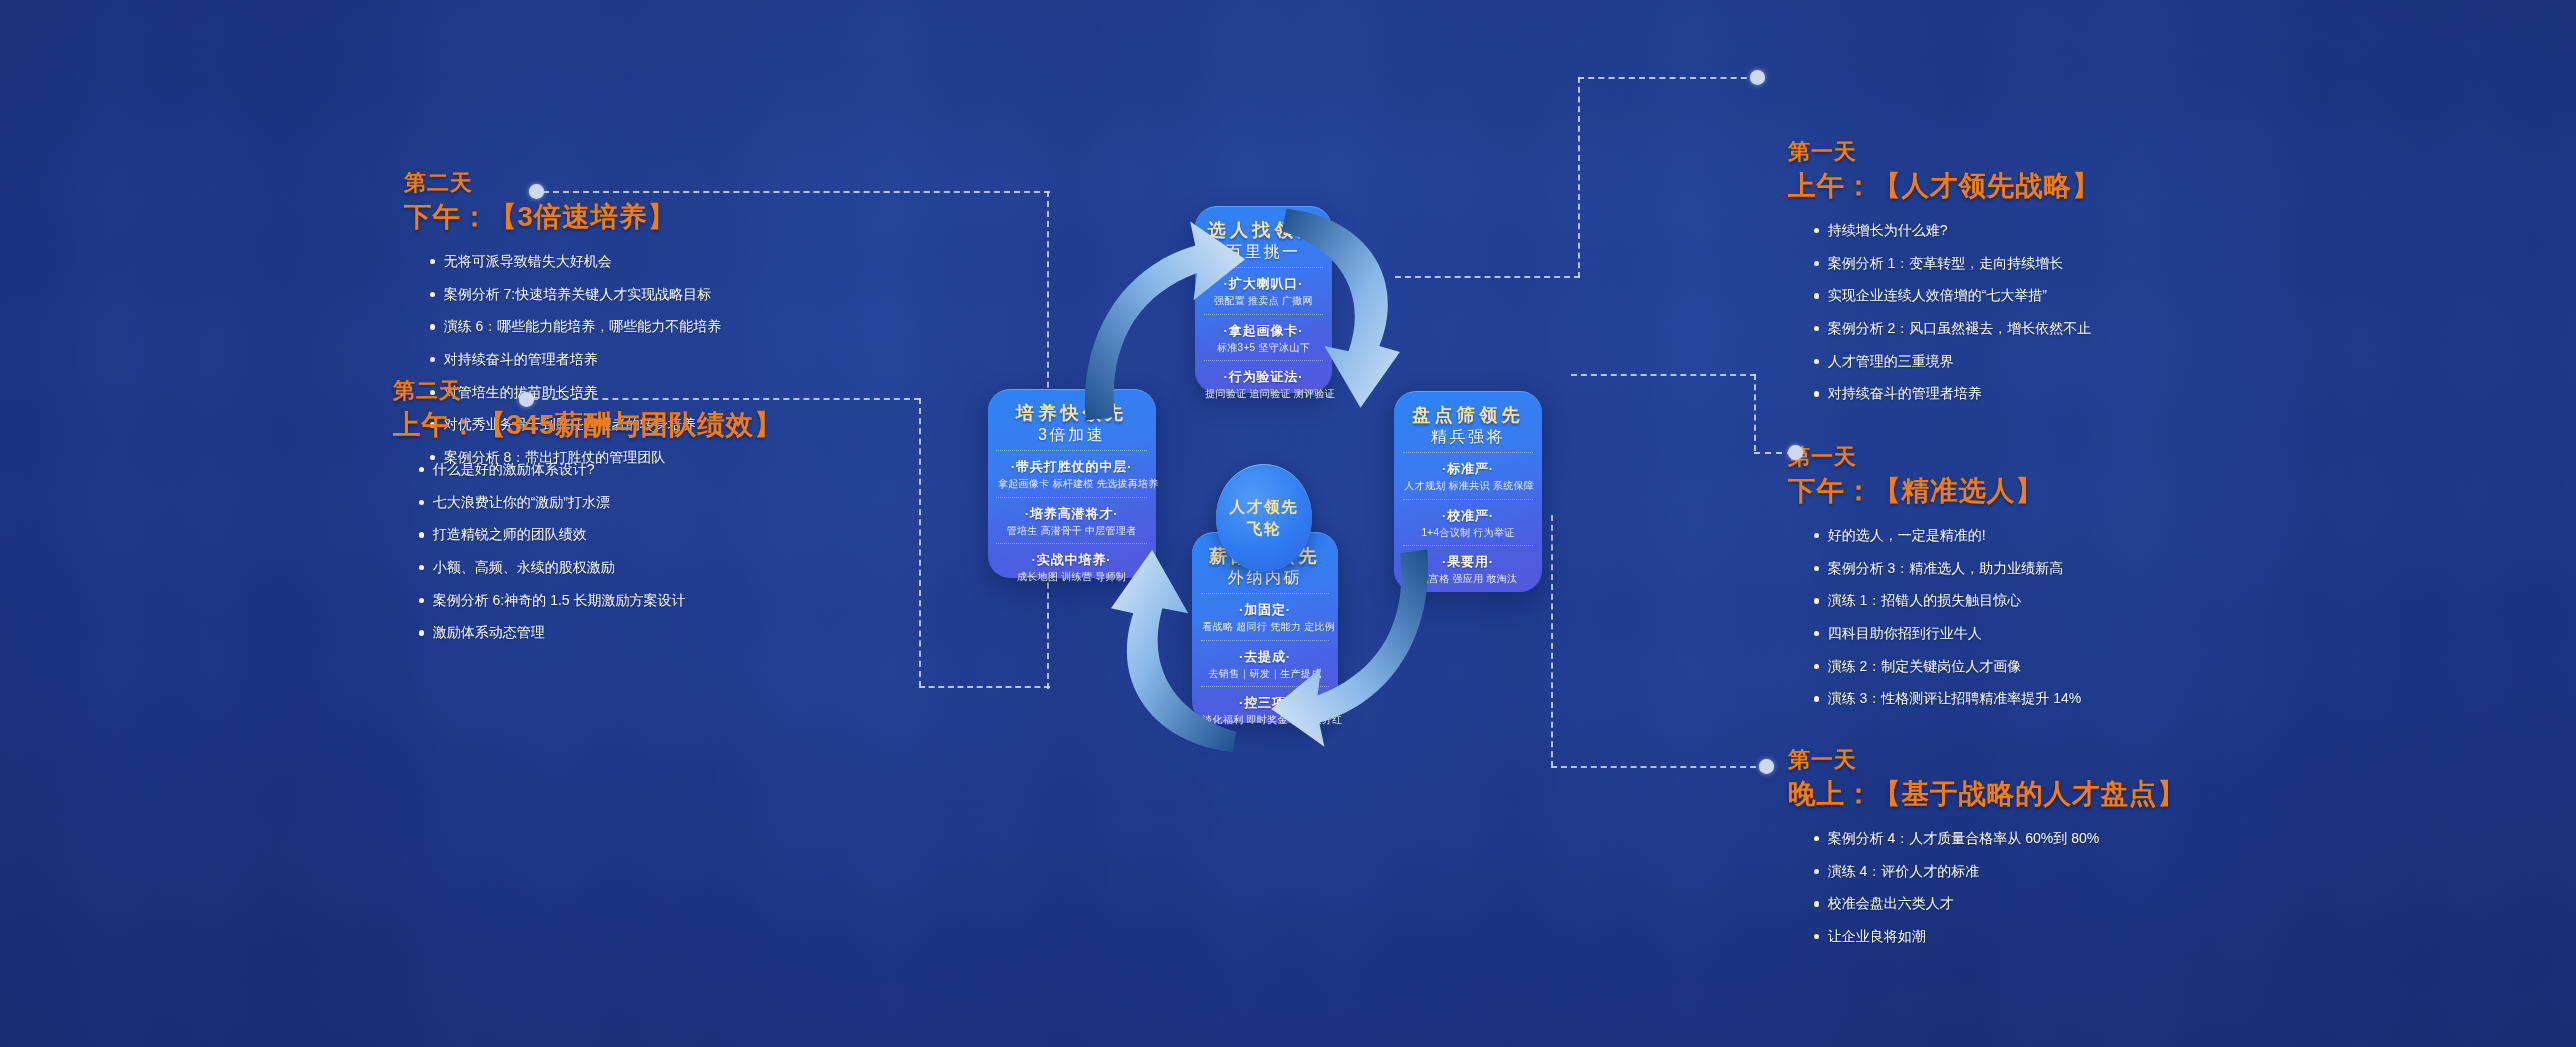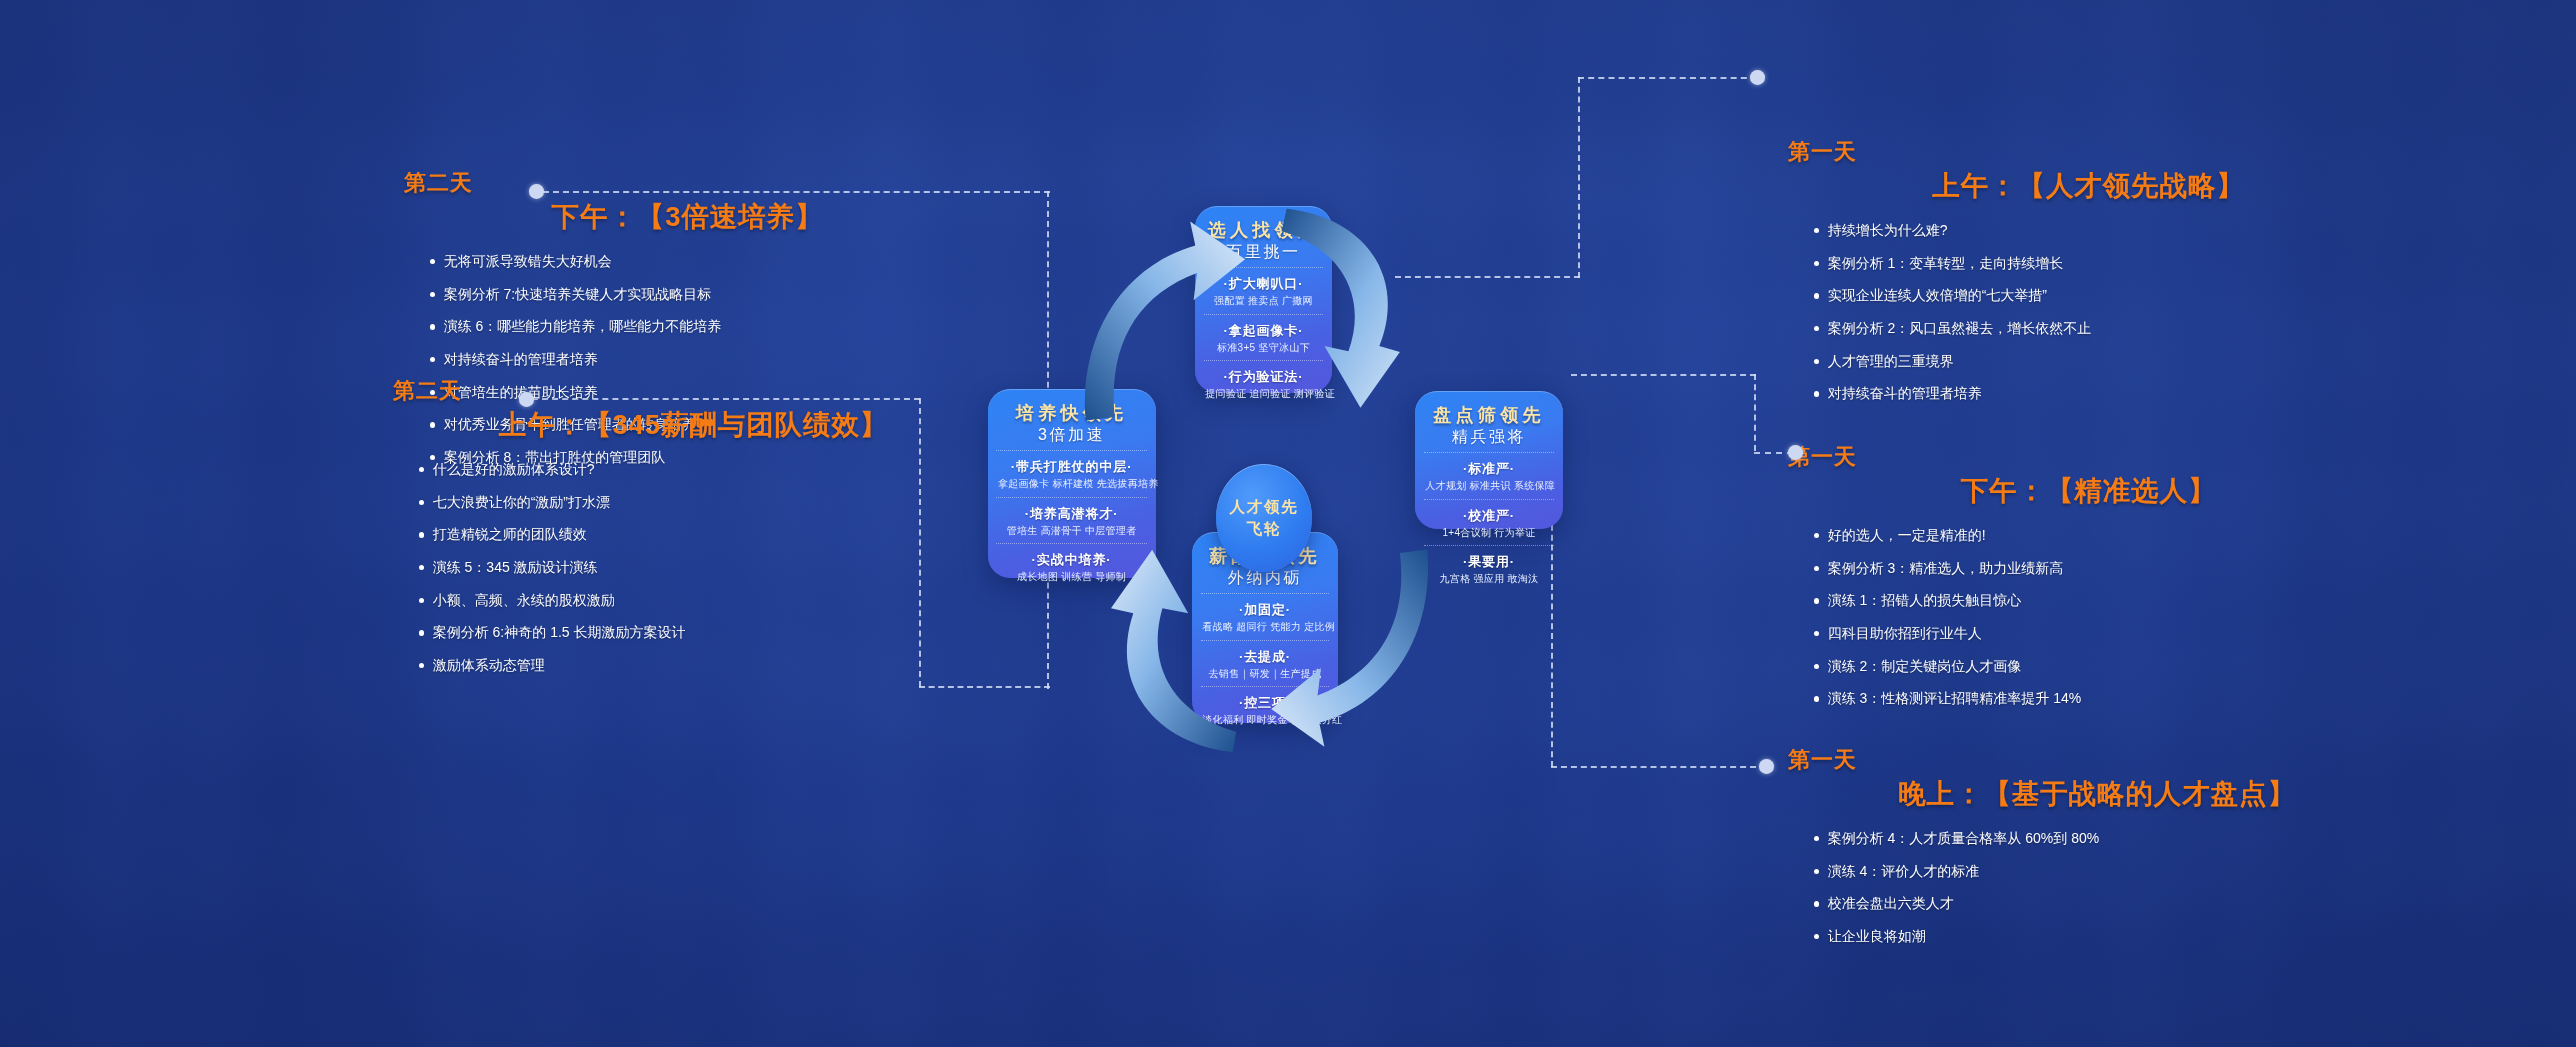--- a/index.html
+++ b/index.html
@@ -41,21 +41,21 @@
   #bg .vig{
     background:radial-gradient(ellipse at 50% 45%, rgba(40,76,180,0) 35%, rgba(12,26,80,.45) 100%);
   }
   
   .panel{position:absolute;z-index:5;}
   .day-tag{
     color:#F57B15;font-weight:700;letter-spacing:0.9px;
     text-shadow:0 1.7px 3.4px rgba(0,0,0,.35);
   }
   .day-small{font-size:22px;line-height:29px;}
-  .day-big{font-size:27.5px;line-height:39px;white-space:nowrap;text-align:center;}
+  .day-big{font-size:27.5px;line-height:39px;white-space:nowrap;}
   ul.bullets{margin:12px 0 0 0;padding:0 0 0 26px;list-style:none;}
   ul.bullets li{
     position:relative;color:#ffffff;font-size:14px;line-height:27.5px;
     padding-left:13.7px;margin:0 0 5.2px 0;white-space:nowrap;
     text-shadow:0 0.9px 1.7px rgba(0,0,0,.35);
   }
   ul.bullets li:before{
     content:"";position:absolute;left:0;top:11px;width:5.2px;height:5.2px;
     border-radius:50%;background:#ffffff;
   }
@@ -162,21 +162,20 @@
 
 <div class="panel" style="left:393px;top:376px;width:601px;">
   <div class="day-tag day-small">第二天</div>
   <div class="day-tag day-big">
     <span>上午：</span><span>【345薪酬与团队绩效】</span>
   </div>
   <ul class="bullets">
     <li>什么是好的激励体系设计?</li>
     <li>七大浪费让你的“激励”打水漂</li>
     <li>打造精锐之师的团队绩效</li>
-    <li>演练 5：345 激励设计演练</li>
     <li>小额、高频、永续的股权激励</li>
     <li>案例分析 6:神奇的 1.5 长期激励方案设计</li>
     <li>激励体系动态管理</li>
   </ul>
 </div>
 
 <div class="panel" style="left:1788px;top:137px;width:601px;">
   <div class="day-tag day-small">第一天</div>
   <div class="day-tag day-big">
     <span>上午：</span><span>【人才领先战略】</span>
@@ -283,21 +282,21 @@
     <div class="sec">
       <div class="s-head">·拿起画像卡·</div>
       <div class="s-body">标准3+5 坚守冰山下</div>
     </div>
     <div class="sec">
       <div class="s-head">·行为验证法·</div>
       <div class="s-body">提问验证 追问验证 测评验证</div>
     </div>
   </div>
 
-  <div class="card" style="left:436px;top:185px;width:148px;height:138px;">
+  <div class="card" style="left:415px;top:185px;width:148px;height:201px;">
     <div class="c-title">盘点筛领先</div>
     <div class="c-sub">精兵强将</div>
     <div class="sec">
       <div class="s-head">·标准严·</div>
       <div class="s-body">人才规划 标准共识 系统保障</div>
     </div>
     <div class="sec">
       <div class="s-head">·校准严·</div>
       <div class="s-body">1+4合议制  行为举证</div>
     </div>

